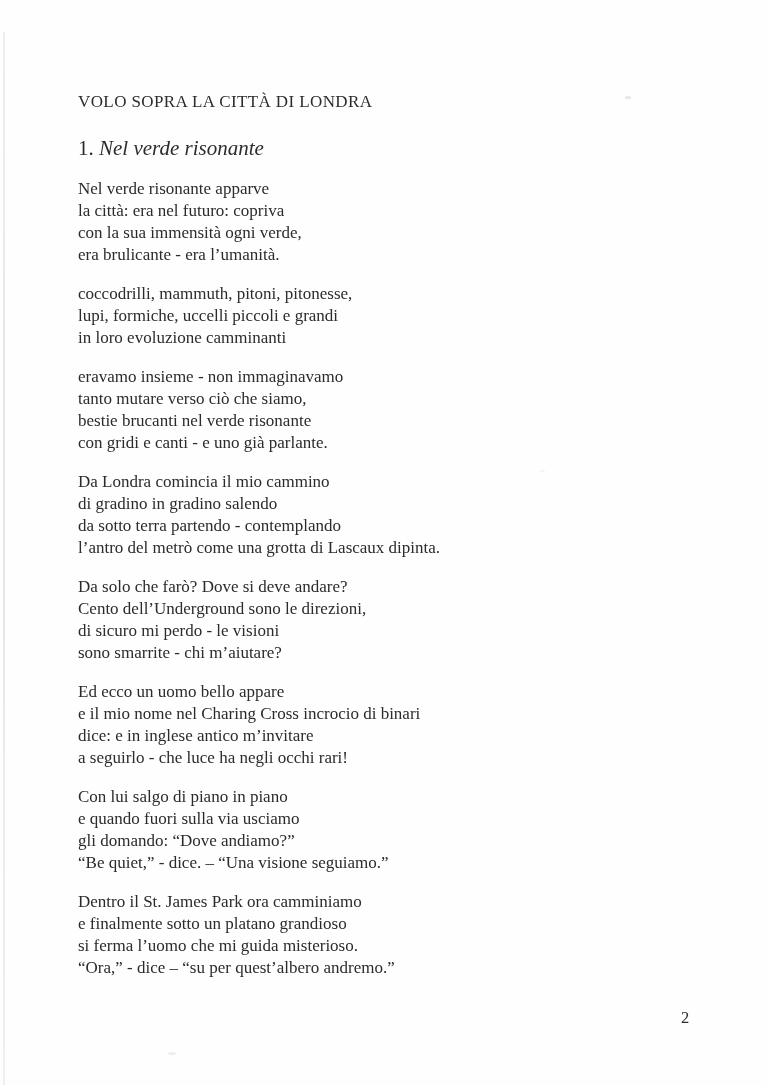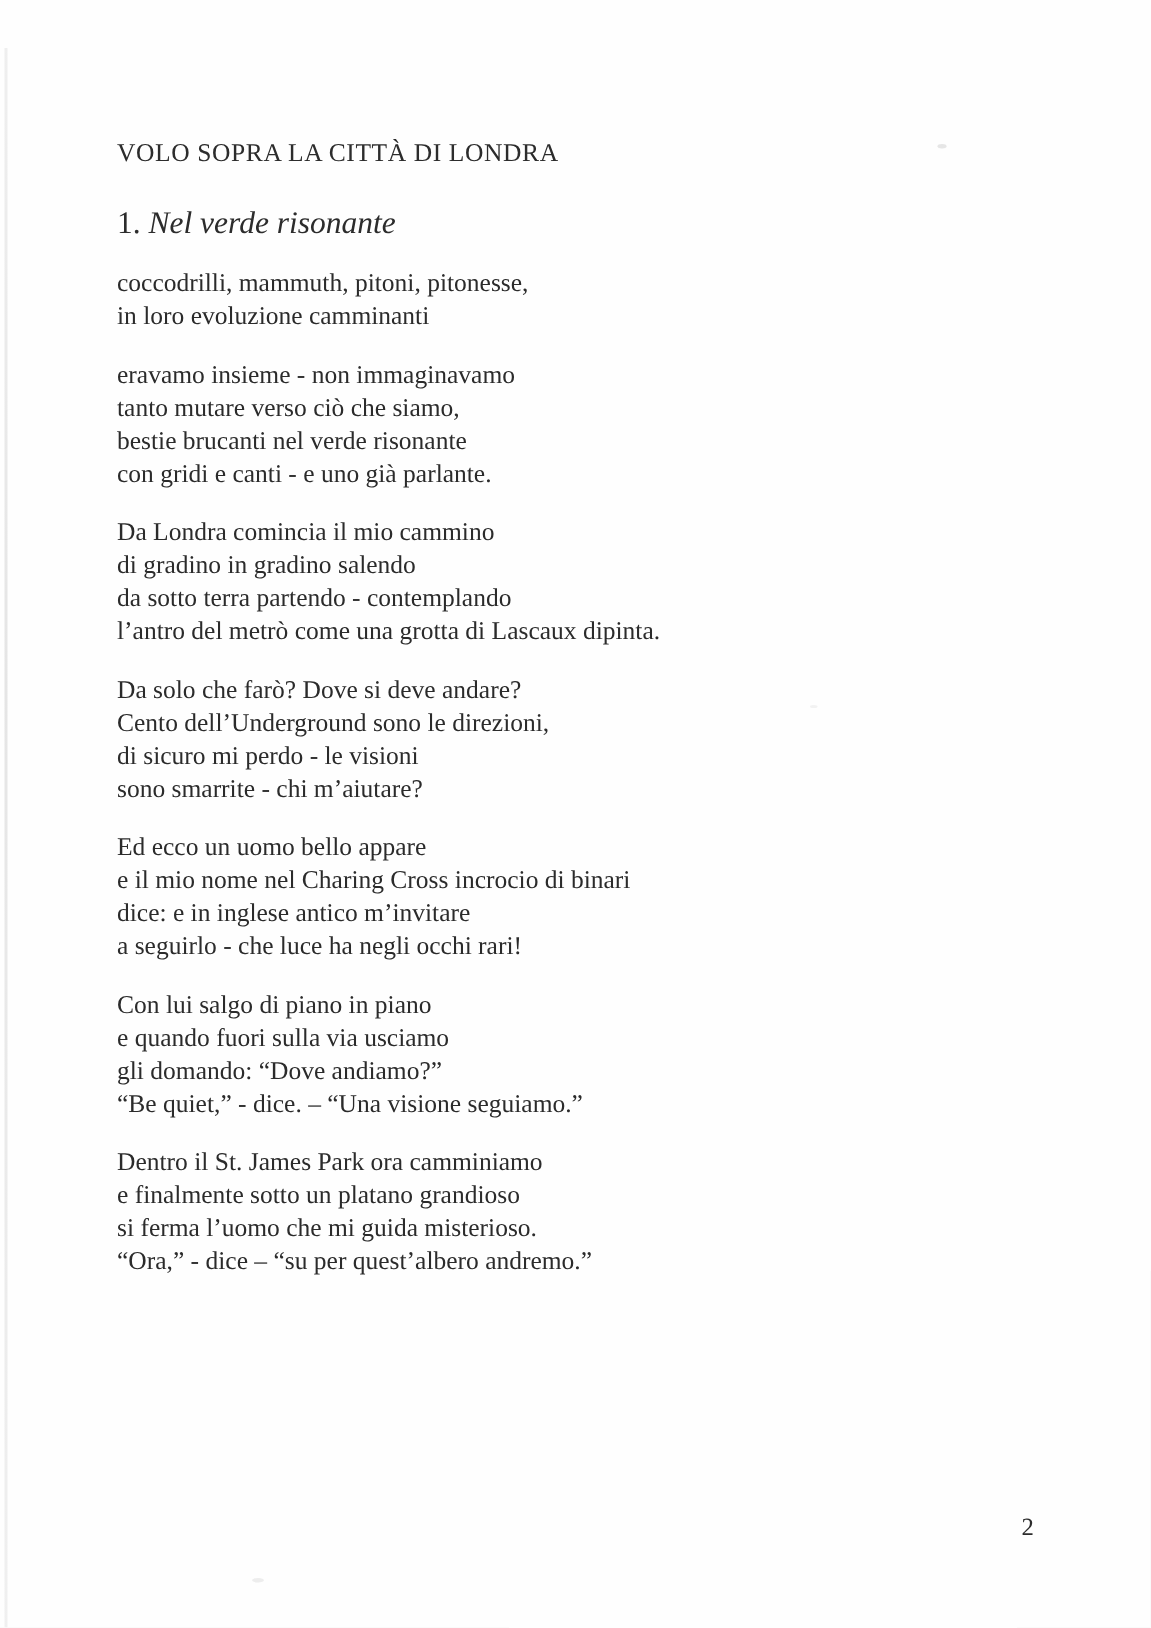--- a/index.html
+++ b/index.html
@@ -115,23 +115,30 @@
 
   <div class="doc-title">VOLO SOPRA LA CITTÀ DI LONDRA</div>
 
   <div class="section-heading">
     <span>1.</span>
     <span class="section-title-italic">Nel verde risonante</span>
   </div>
 
   <div class="poem">
 
+    <div class="stanza">
+      <div class="poem-line">Nel verde risonante apparve</div>
+      <div class="poem-line">la città: era nel futuro: copriva</div>
+      <div class="poem-line">con la sua immensità ogni verde,</div>
+      <div class="poem-line">era brulicante - era l’umanità.</div>
+    </div>
 
     <div class="stanza">
       <div class="poem-line">coccodrilli, mammuth, pitoni, pitonesse,</div>
+      <div class="poem-line">lupi, formiche, uccelli piccoli e grandi</div>
       <div class="poem-line">in loro evoluzione camminanti</div>
     </div>
 
     <div class="stanza">
       <div class="poem-line">eravamo insieme - non immaginavamo</div>
       <div class="poem-line">tanto mutare verso ciò che siamo,</div>
       <div class="poem-line">bestie brucanti nel verde risonante</div>
       <div class="poem-line">con gridi e canti - e uno già parlante.</div>
     </div>
 

